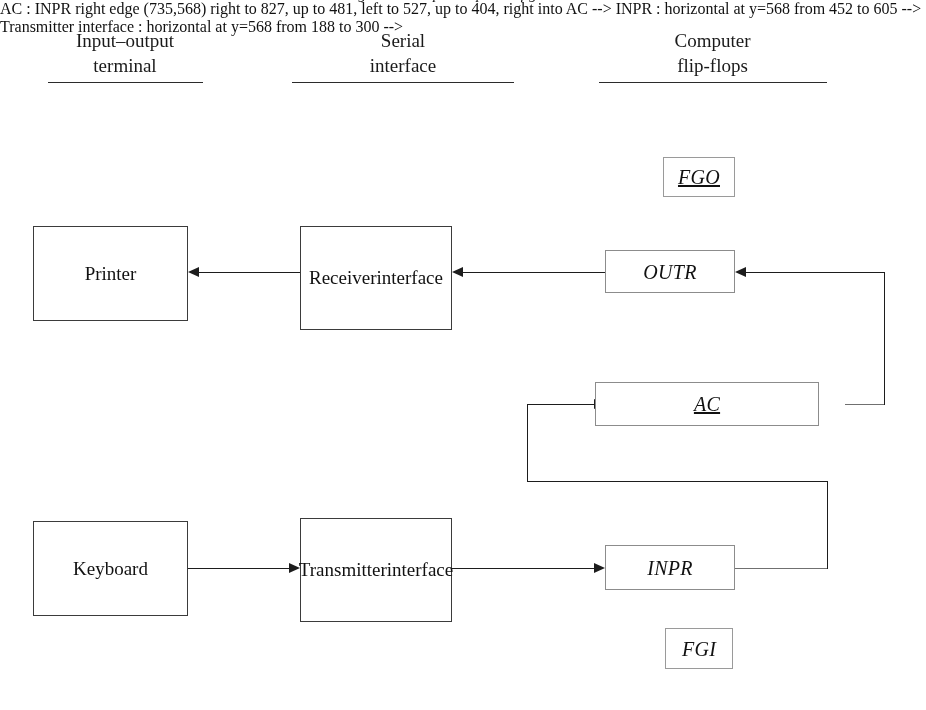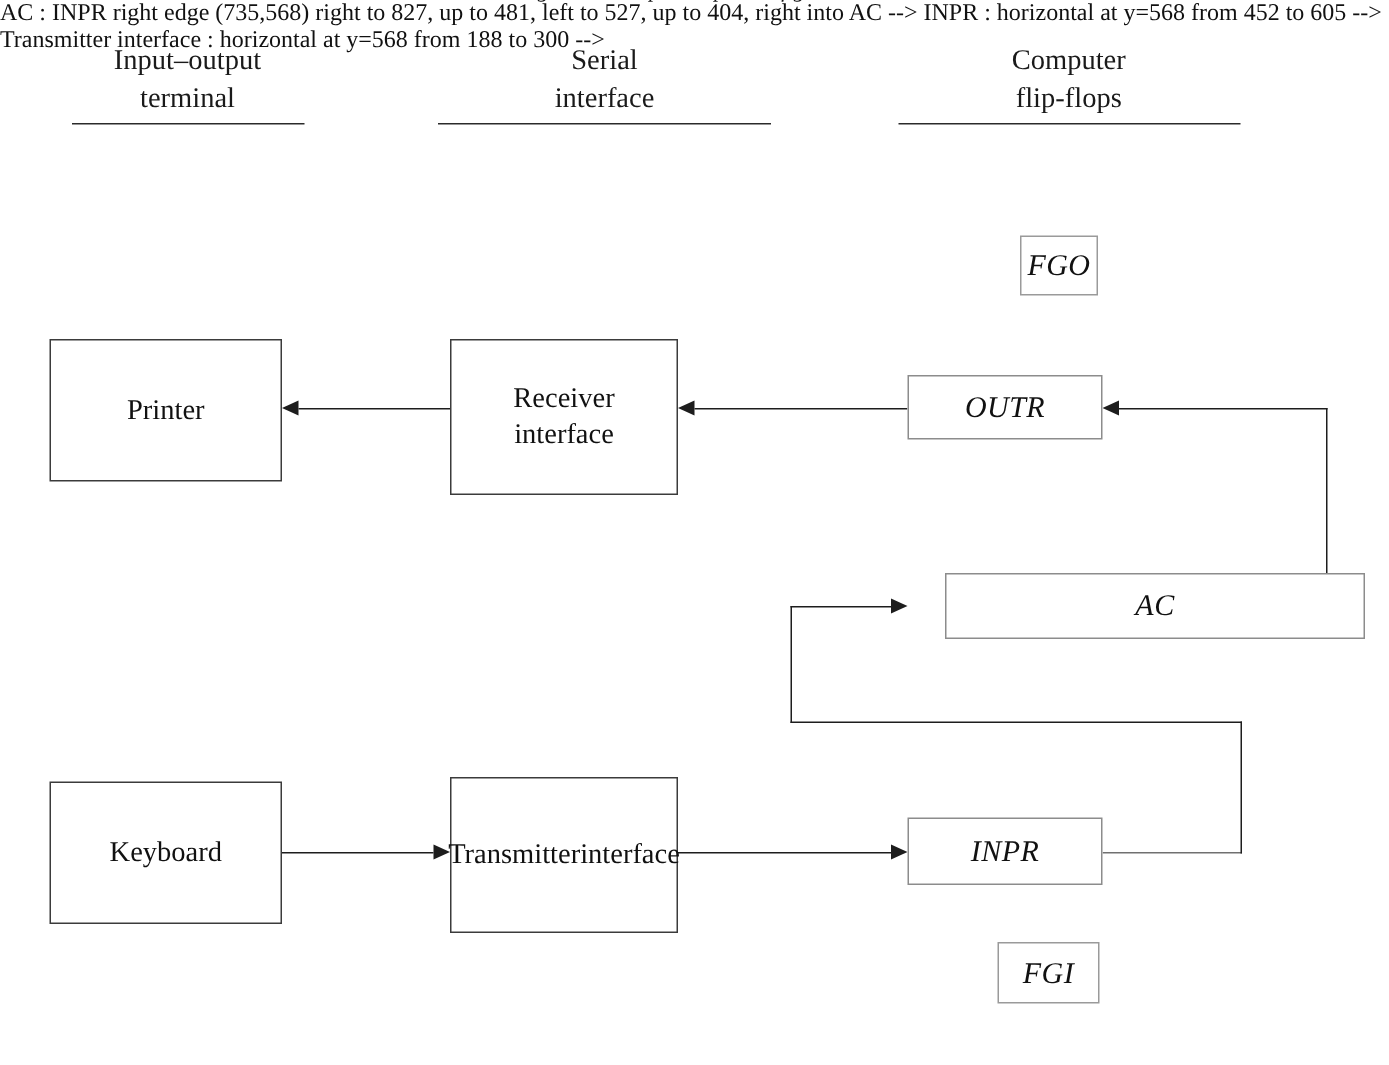--- a/index.html
+++ b/index.html
@@ -169,42 +169,42 @@
   <div class="wire-h" style="left:452px; top:568px; width:142px;"></div>
   <div class="arrow arrow-right" style="left:594px; top:563px;"></div>
 
    Transmitter interface : horizontal at y=568 from 188 to 300 --&gt;
   <div class="wire-h" style="left:188px; top:568px; width:101px;"></div>
   <div class="arrow arrow-right" style="left:289px; top:563px;"></div>
 
   
 
   
-  <div class="box box-thin" style="left:680px; top:157px; width:52px; height:40px;">
+  <div class="box box-thin" style="left:663px; top:157px; width:72px; height:40px;text-decoration:underline;">
     <span class="reg-label">FGO</span>
   </div>
 
   
   <div class="box box-dark" style="left:33px; top:226px; width:155px; height:95px;">
     <span class="box-label">Printer</span>
   </div>
 
   
-  <div class="box box-dark" style="left:300px; top:226px; width:152px; height:104px; flex-direction:column;">
+  <div class="box box-dark" style="left:300px; top:226px; width:152px; height:104px; ">
     <span class="box-label">Receiver</span>
     <span class="box-label">interface</span>
   </div>
 
   
   <div class="box box-gray" style="left:605px; top:250px; width:130px; height:43px;">
     <span class="reg-label">OUTR</span>
   </div>
 
   
-  <div class="box box-gray" style="left:630px; top:382px; width:280px; height:44px;">
+  <div class="box box-gray" style="left:595px; top:382px; width:224px; height:44px;text-decoration:underline;">
     <span class="reg-label">AC</span>
   </div>
 
   
   <div class="box box-dark" style="left:33px; top:521px; width:155px; height:95px;">
     <span class="box-label">Keyboard</span>
   </div>
 
   
   <div class="box box-dark" style="left:300px; top:518px; width:152px; height:104px; flex-direction:row;">

